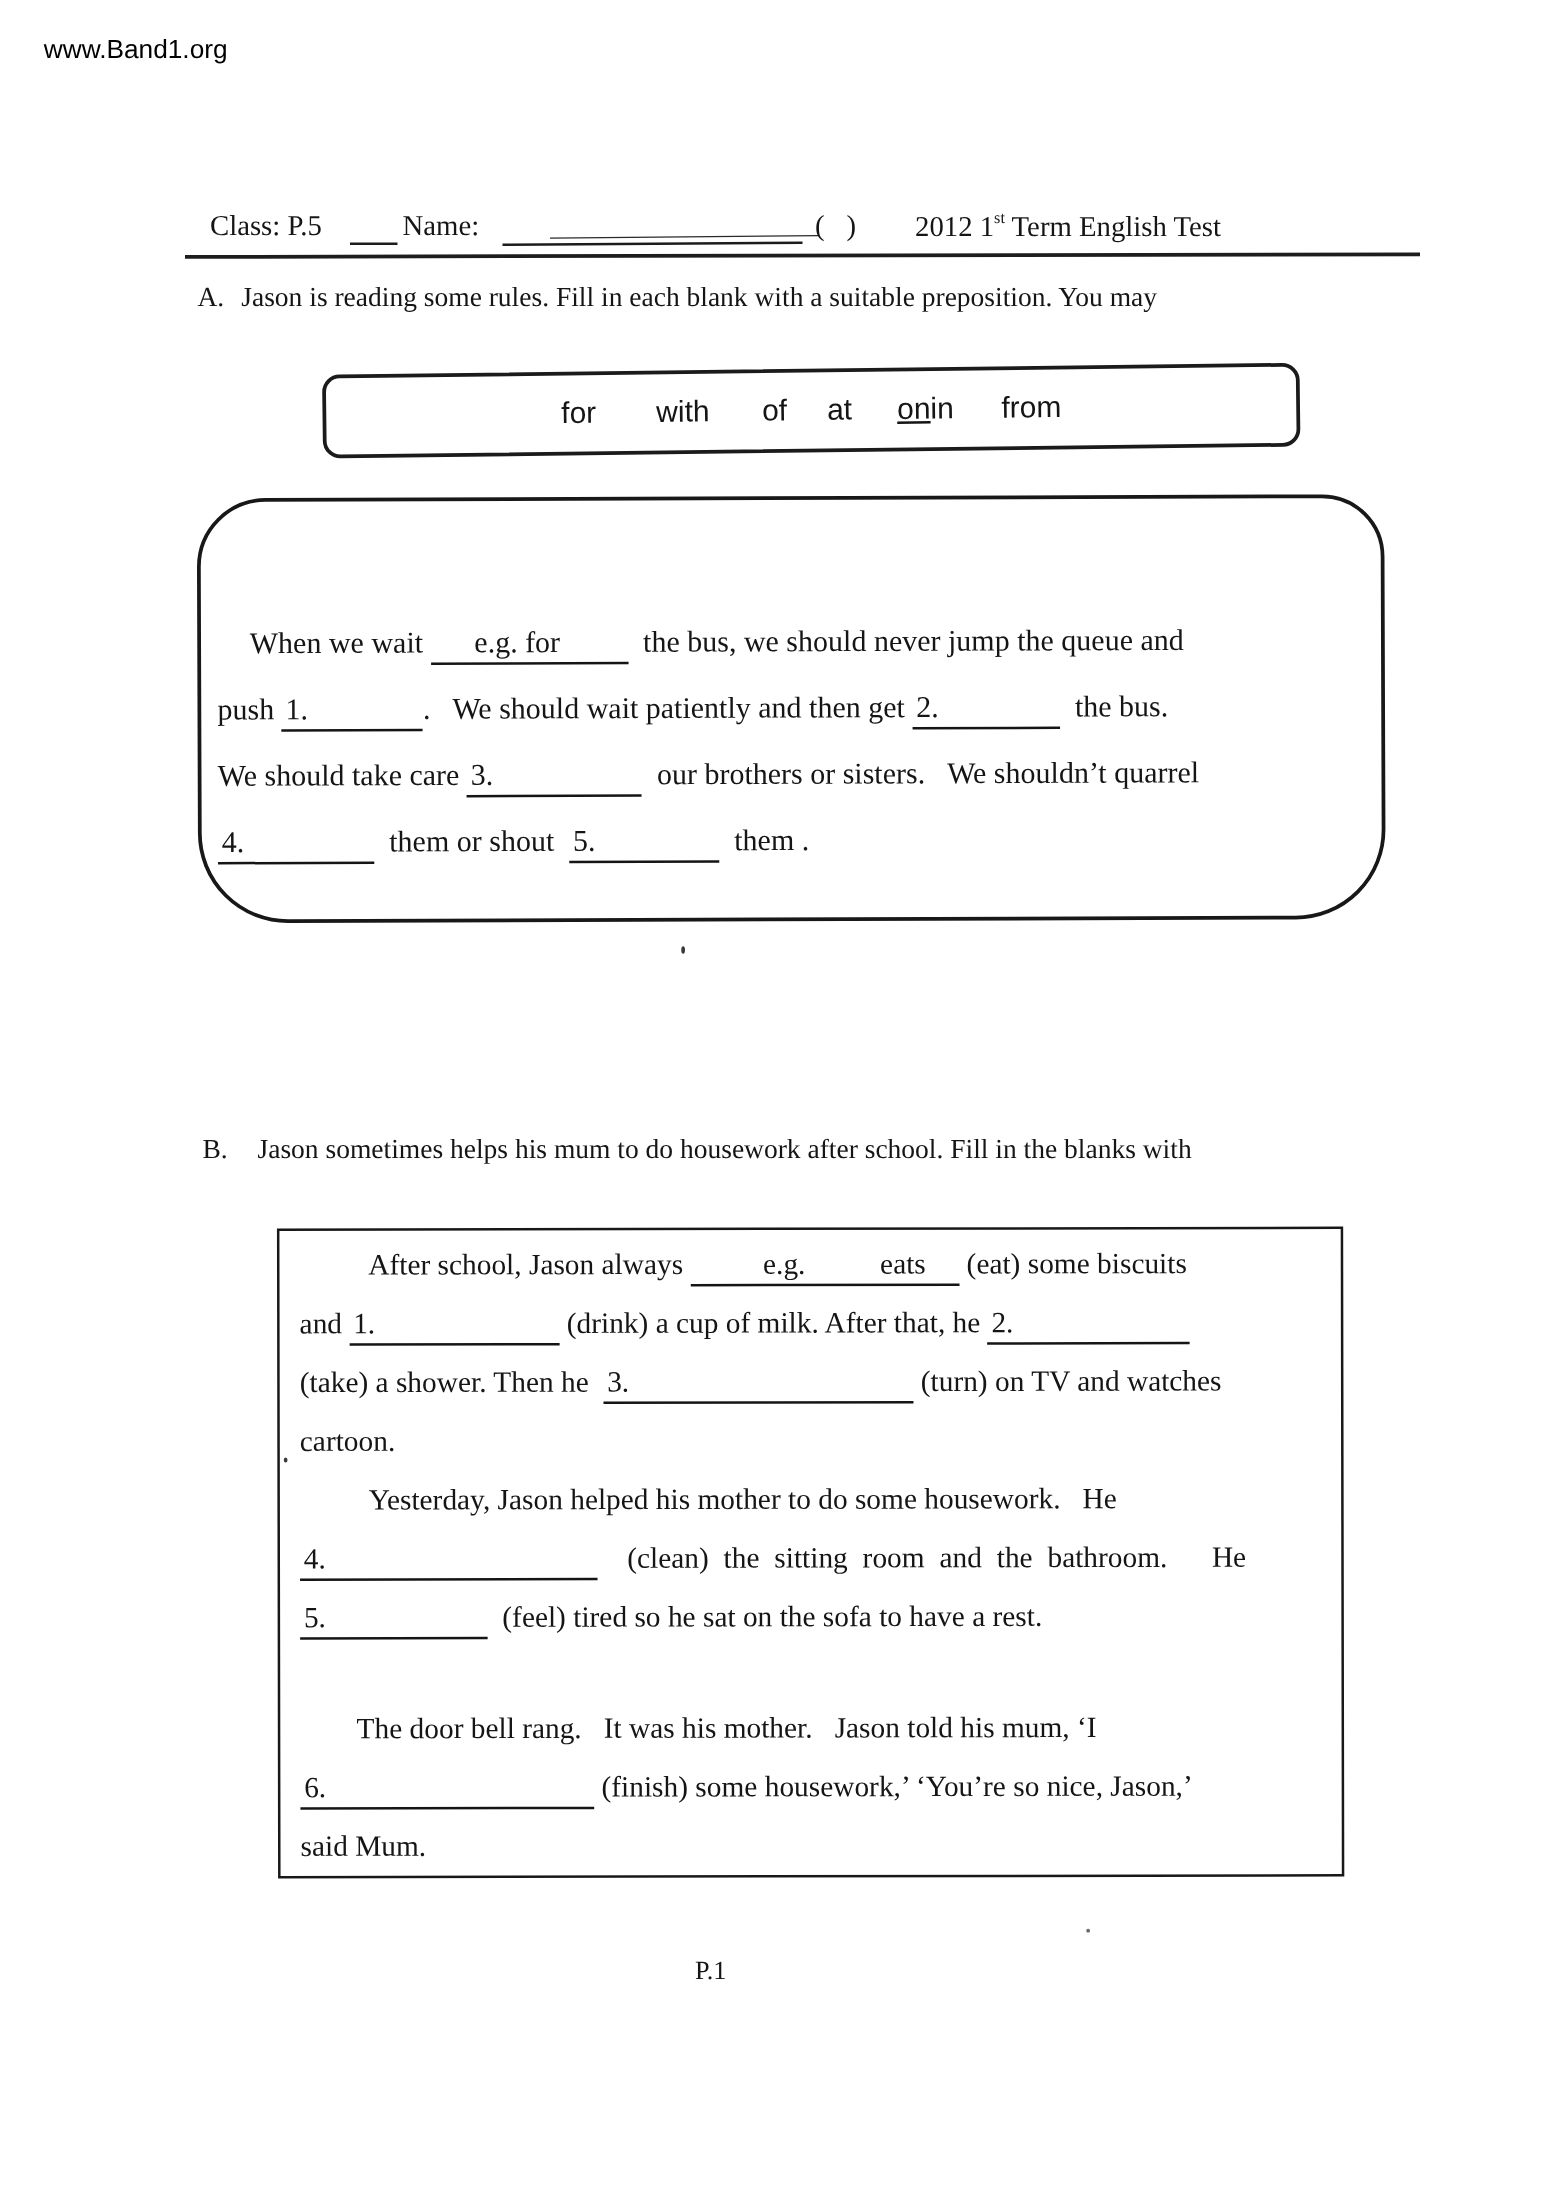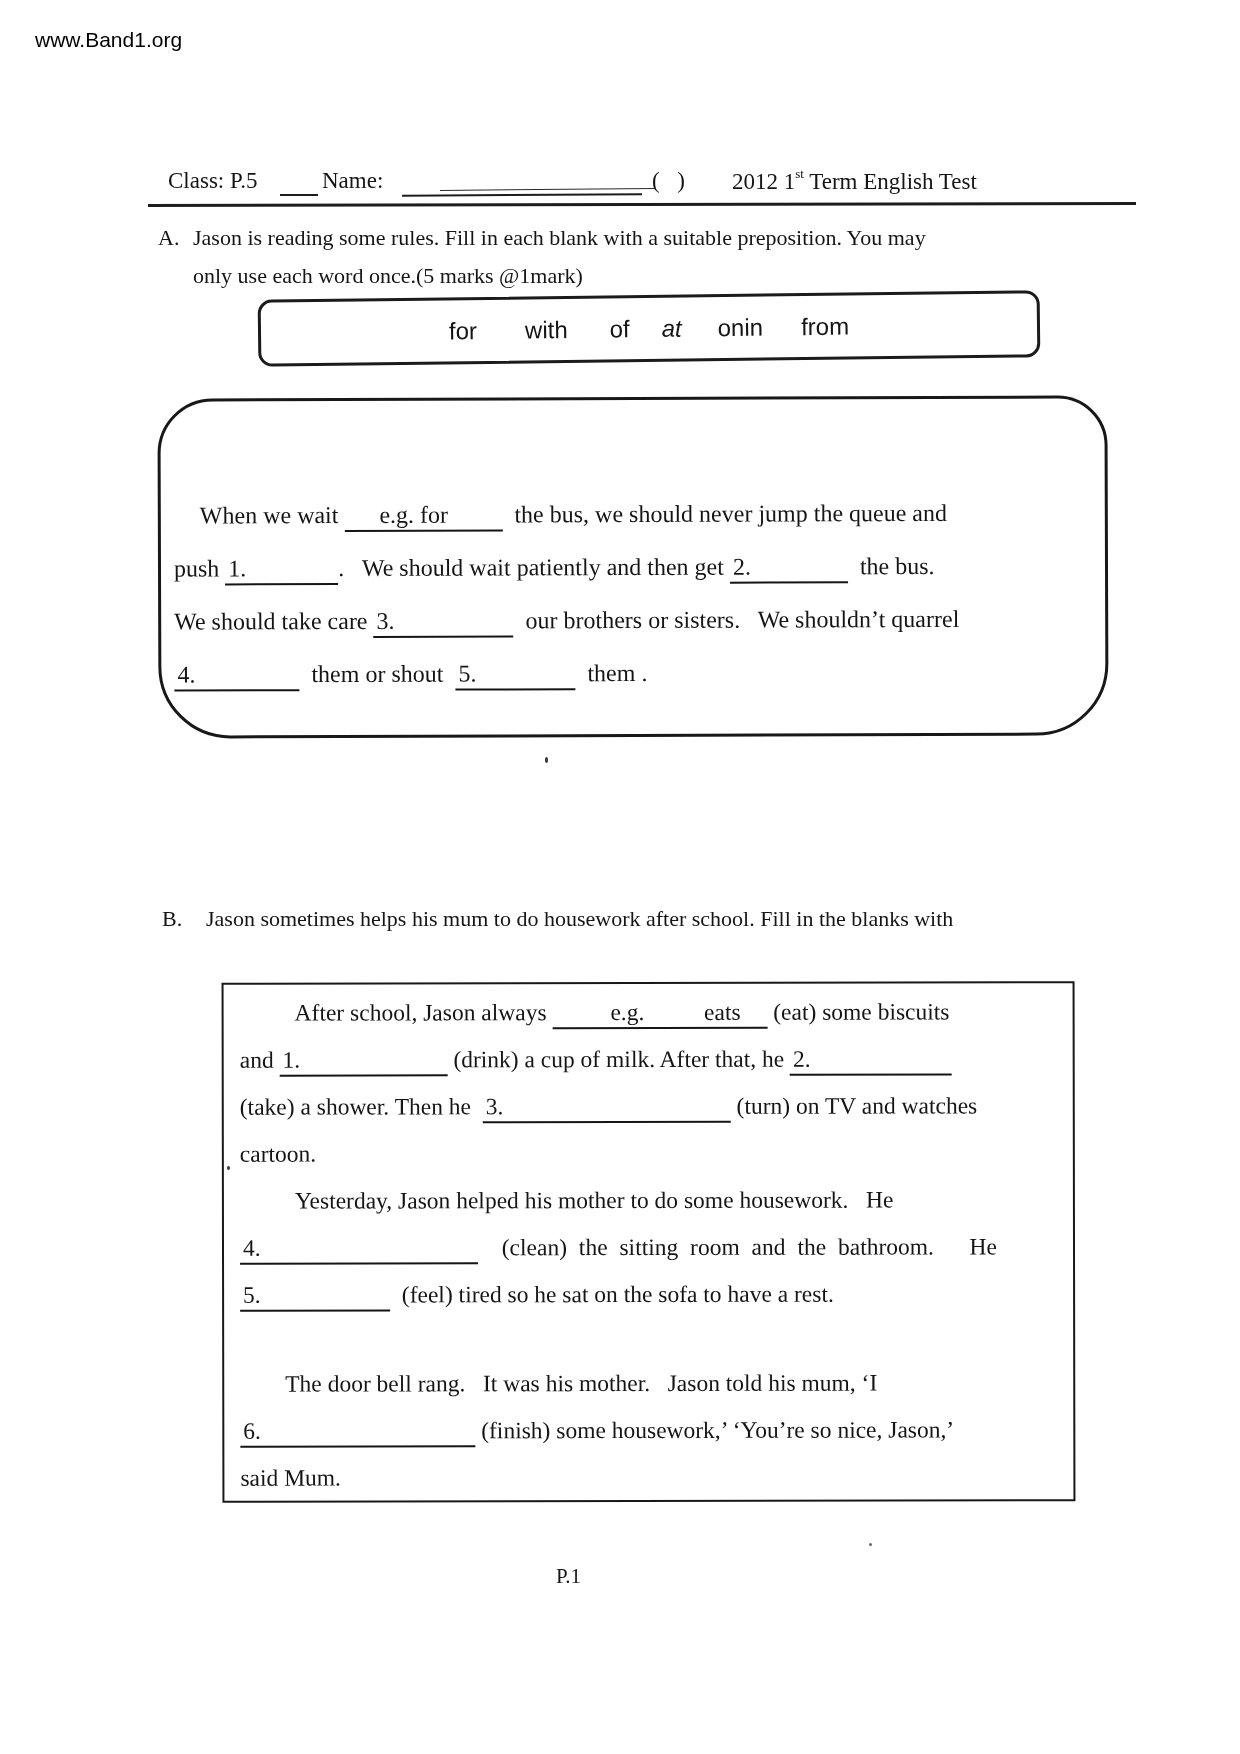--- a/index.html
+++ b/index.html
@@ -38,22 +38,22 @@
   .wordbank{
     position:absolute;left:258px;top:295px;width:782px;height:67px;
     box-sizing:border-box;border:3px solid #1b1b1b;border-radius:14px;
     display:flex;align-items:center;justify-content:center;
     font-family:"Liberation Sans",sans-serif;font-size:24px;
     transform:rotate(-0.7deg);
   }
   .wb-word{display:inline-block;}
   .wb-word:nth-child(2){margin-left:48px;}
   .wb-word:nth-child(3){margin-left:42px;}
-  .wb-word:nth-child(4){margin-left:32px;font-style:italic;}
-  .wb-word:nth-child(5){margin-left:36px;}
+  .wb-word:nth-child(4){margin-left:32px;}
+  .wb-word:nth-child(5){margin-left:36px;text-decoration:underline;}
   .wb-word:nth-child(6){}
   .wb-word:nth-child(7){margin-left:38px;}
   
   .box-a{
     position:absolute;left:158px;top:397px;width:950px;height:340px;
     box-sizing:border-box;border:3px solid #181818;
     border-radius:55px 50px 72px 72px;
     padding:88px 20px 0 13px;
     font-size:24px;line-height:53px;
     transform:rotate(-0.2deg);
@@ -98,21 +98,20 @@
     <span class="hdr-paren">(  )</span>
     <span class="hdr-title"><span>2012 1</span><sup>st</sup><span> Term English Test</span></span>
   </div>
   <div class="rule"></div>
 
   <div class="inst" id="instA">
     <div class="inst-row">
       <span class="inst-label">A.</span>
       <span>Jason is reading some rules. Fill in each blank with a suitable preposition. You may</span>
     </div>
-    <div class="inst-line2">only use each word once.(5 marks @1mark)</div>
   </div>
 
   <div class="wordbank">
       <span class="wb-word">for</span>
       <span class="wb-word">with</span>
       <span class="wb-word">of</span>
       <span class="wb-word">at</span>
       <span class="wb-word">on</span>
       <span class="wb-word">in</span>
       <span class="wb-word">from</span>

